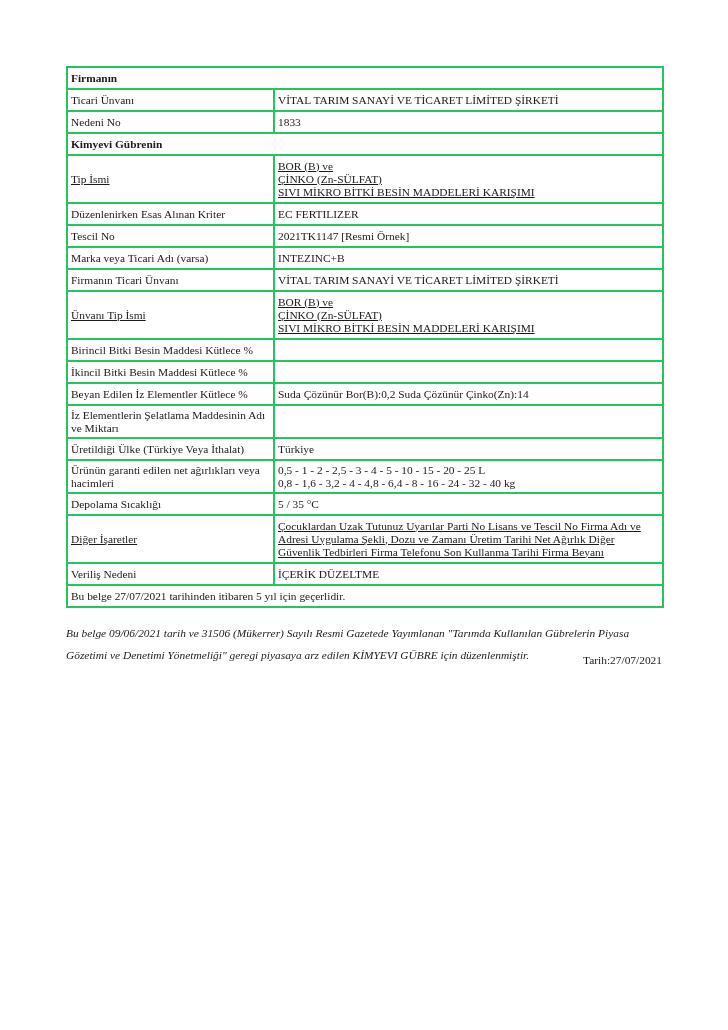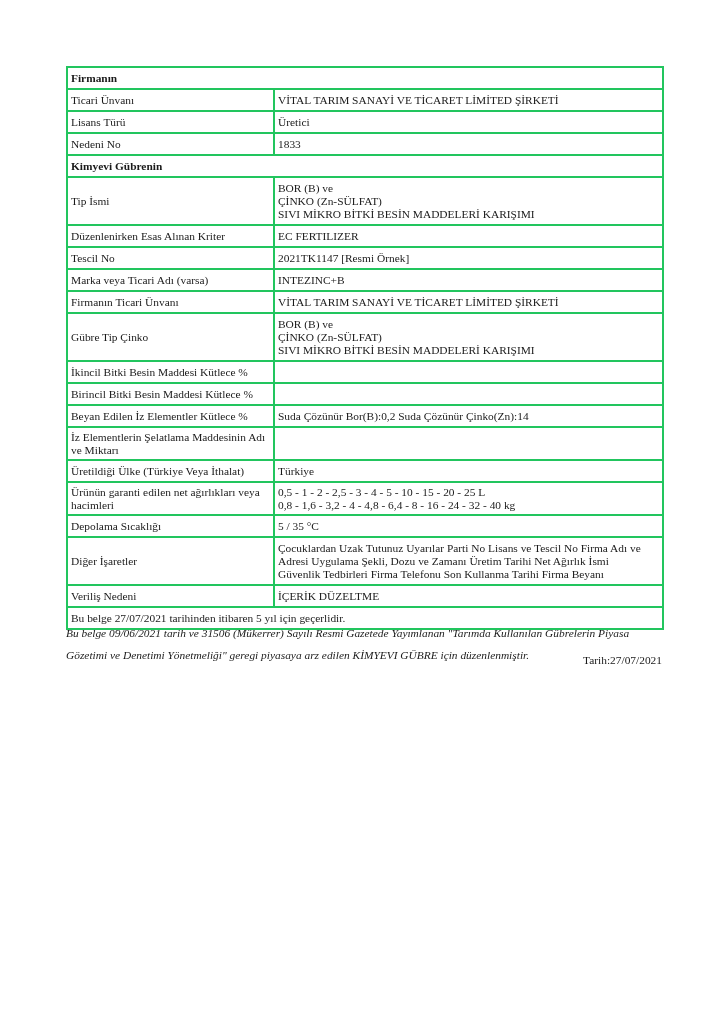--- a/index.html
+++ b/index.html
@@ -5,45 +5,41 @@
   html, body { margin: 0; padding: 0; background: #ffffff; }
   body { width: 728px; height: 1030px; position: relative; overflow: hidden;
          font-family: "Liberation Serif", "DejaVu Serif", serif; color: #1a1a1a; font-size: 11.4px; }
   .doc-table { position: absolute; left: 66px; top: 66px; width: 596px;
                border-collapse: collapse; table-layout: fixed; }
   .doc-table td { border: 2px solid #22c55e; padding: 1px 3px; vertical-align: middle; line-height: 13px; }
   .doc-table col.c1 { width: 207px; }
   .doc-table col.c2 { width: 389px; }
   .section td { font-weight: bold; height: 18px; }
   .r1 td { height: 18px; }
-  .r3 td { height: 44px; }
+  .r3 td { height: 44px; text-decoration: underline; }
   .r2 td { height: 29px; }
   .footnote { position: absolute; left: 66px; top: 622px; width: 600px; line-height: 22px; font-style: italic; }
   .date { position: absolute; right: 66px; top: 654px; }
   .ml span { display: block; }
 </style>
 </head>
 <body>
 
 <table class="doc-table">
   <colgroup>
       <col class="c1">
       <col class="c2">
     </colgroup>
   <tbody>
       <tr class="section">
         <td colspan="2">Firmanın</td>
       </tr>
   <tr class="r1">
         <td>Ticari Ünvanı</td>
         <td>VİTAL TARIM SANAYİ VE TİCARET LİMİTED ŞİRKETİ</td>
-      </tr>
-  <tr class="r1">
-        <td>Lisans Türü</td>
-        <td>Üretici</td>
       </tr>
   <tr class="r1">
         <td>Nedeni No</td>
         <td>1833</td>
       </tr>
 
   <tr class="section">
         <td colspan="2">Kimyevi Gübrenin</td>
       </tr>
   <tr class="r3">
@@ -65,33 +61,33 @@
   <tr class="r1">
         <td>Marka veya Ticari Adı (varsa)</td>
         <td>INTEZINC+B</td>
       </tr>
 
   <tr class="r1">
         <td>Firmanın Ticari Ünvanı</td>
         <td>VİTAL TARIM SANAYİ VE TİCARET LİMİTED ŞİRKETİ</td>
       </tr>
   <tr class="r3">
-        <td>Gübre Tip Çinko</td>
+        <td>Ünvanı Tip İsmi</td>
     <td class="ml">
       <span>BOR (B) ve</span>
       <span>ÇİNKO (Zn-SÜLFAT)</span>
       <span>SIVI MİKRO BİTKİ BESİN MADDELERİ KARIŞIMI</span>
     </td>
       </tr>
   <tr class="r1">
-        <td>İkincil Bitki Besin Maddesi Kütlece %</td>
+        <td>Birincil Bitki Besin Maddesi Kütlece %</td>
         <td></td>
       </tr>
   <tr class="r1">
-        <td>Birincil Bitki Besin Maddesi Kütlece %</td>
+        <td>İkincil Bitki Besin Maddesi Kütlece %</td>
         <td></td>
       </tr>
   <tr class="r1">
         <td>Beyan Edilen İz Elementler Kütlece %</td>
         <td>Suda Çözünür Bor(B):0,2 Suda Çözünür Çinko(Zn):14</td>
       </tr>
   <tr class="r2">
         <td>İz Elementlerin Şelatlama Maddesinin Adı ve Miktarı</td>
         <td></td>
       </tr>
@@ -107,21 +103,21 @@
     </td>
       </tr>
   <tr class="r1">
         <td>Depolama Sıcaklığı</td>
         <td>5 / 35 °C</td>
       </tr>
   <tr class="r3">
         <td>Diğer İşaretler</td>
     <td class="ml">
       <span>Çocuklardan Uzak Tutunuz Uyarılar Parti No Lisans ve Tescil No Firma Adı ve</span>
-      <span>Adresi Uygulama Şekli, Dozu ve Zamanı Üretim Tarihi Net Ağırlık İsmi</span>
+      <span>Adresi Uygulama Şekli, Dozu ve Zamanı Üretim Tarihi Net Ağırlık Diğer</span>
       <span>Güvenlik Tedbirleri Firma Telefonu Son Kullanma Tarihi Firma Beyanı</span>
     </td>
       </tr>
   <tr class="r1">
         <td>Veriliş Nedeni</td>
         <td>İÇERİK DÜZELTME</td>
       </tr>
   <tr class="r1">
         <td colspan="2">Bu belge 27/07/2021 tarihinden itibaren 5 yıl için geçerlidir.</td>
       </tr>

